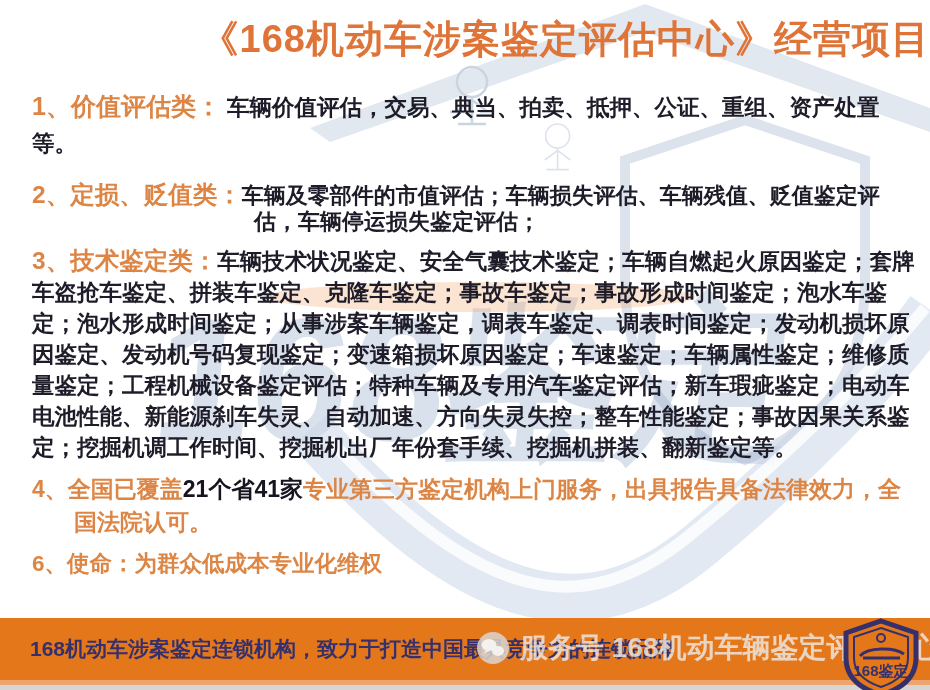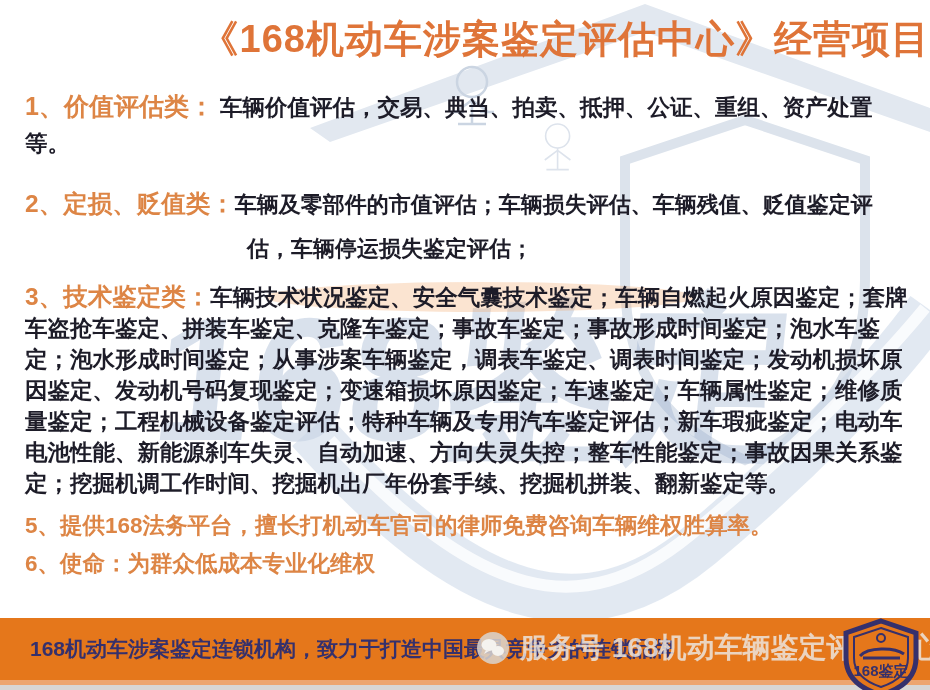--- a/index.html
+++ b/index.html
@@ -15,28 +15,28 @@
     position:relative;width:930px;height:690px;background:#ffffff;overflow:hidden;
     font-family:"Liberation Sans","DejaVu Sans",sans-serif;
     margin:0 auto;
   }
   .bg{position:absolute;left:0;top:0;z-index:0;}
   .title{
     position:absolute;top:14px;left:0;right:0;z-index:2;
     text-align:right;font-size:38px;font-weight:800;color:var(--c-title);
     letter-spacing:1px;
   }
-  .body{position:absolute;top:88px;left:25px;width:885px;z-index:2;}
+  .body{position:absolute;top:88px;left:32px;width:885px;z-index:2;}
   .li{font-weight:700;color:var(--c-dark);}
   .num,.label{color:var(--c-orange);}
   .content{color:var(--c-dark);}
   .li1{font-size:22.5px;line-height:36px;margin-bottom:20px;}
   .li1 .num,.li1 .label{font-size:25px;}
   .li1 .content{margin-left:6px;}
-  .li2{font-size:22px;line-height:44px;margin-bottom:10px;padding-left:222px;text-indent:-222px;margin-top:16px;}
+  .li2{font-size:22px;line-height:26px;margin-bottom:10px;padding-left:222px;text-indent:-222px;margin-top:16px;}
   .li2 .num,.li2 .label{font-size:24.5px;}
   .li3{font-size:22.5px;line-height:31px;margin-bottom:10px;}
   .li3 .num,.li3 .label{font-size:24.5px;}
   .li4{font-size:23px;line-height:33px;margin-bottom:8px;padding-left:42px;text-indent:-42px;}
   .li4 .prefix{color:var(--c-orange);}
   .li4 .highlight{color:var(--c-highlight);}
   .li4 .content{color:var(--c-orange);}
   .li5{font-size:22.5px;line-height:33px;margin-bottom:5px;}
   .li5 .content{color:var(--c-orange);}
   .li6{font-size:22.5px;line-height:33px;}
@@ -86,22 +86,22 @@
   <div class="title">《168机动车涉案鉴定评估中心》经营项目</div>
 
   <div class="body">
 
     <div class="li li1"><span class="num">1、</span><span class="label">价值评估类：</span><span class="content">车辆价值评估，交易、典当、拍卖、抵押、公证、重组、资产处置等。</span></div>
 
     <div class="li li2"><span class="num">2、</span><span class="label">定损、贬值类：</span><span class="content">车辆及零部件的市值评估；车辆损失评估、车辆残值、贬值鉴定评估，车辆停运损失鉴定评估；</span></div>
 
     <div class="li li3"><span class="num">3、</span><span class="label">技术鉴定类：</span><span class="content">车辆技术状况鉴定、安全气囊技术鉴定；车辆自燃起火原因鉴定；套牌车盗抢车鉴定、拼装车鉴定、克隆车鉴定；事故车鉴定；事故形成时间鉴定；泡水车鉴定；泡水形成时间鉴定；从事涉案车辆鉴定，调表车鉴定、调表时间鉴定；发动机损坏原因鉴定、发动机号码复现鉴定；变速箱损坏原因鉴定；车速鉴定；车辆属性鉴定；维修质量鉴定；工程机械设备鉴定评估；特种车辆及专用汽车鉴定评估；新车瑕疵鉴定；电动车电池性能、新能源刹车失灵、自动加速、方向失灵失控；整车性能鉴定；事故因果关系鉴定；挖掘机调工作时间、挖掘机出厂年份套手续、挖掘机拼装、翻新鉴定等。</span></div>
 
+    <div class="li li4"><span class="num">4、</span><span class="prefix">全国已覆盖</span><span class="highlight">21个省41家</span><span class="content">专业第三方鉴定机构上门服务，出具报告具备法律效力，全国法院认可。</span></div>
 
-    <div class="li li5"><span class="num">5、</span><span class="content">提供168法务平台，擅长打机动车官司的律师免费咨询车辆维权胜算率。</span></div>
 
     <div class="li li6"><span class="num">6、</span><span class="label">使命：</span><span class="content">为群众低成本专业化维权</span></div>
 
   </div>
 
   <div class="footer">
     <div class="slogan">168机动车涉案鉴定连锁机构，致力于打造中国最具竞争力的连锁品牌</div>
 
     <div class="fwm">
       <svg width="34" height="34" viewBox="0 0 34 34">

